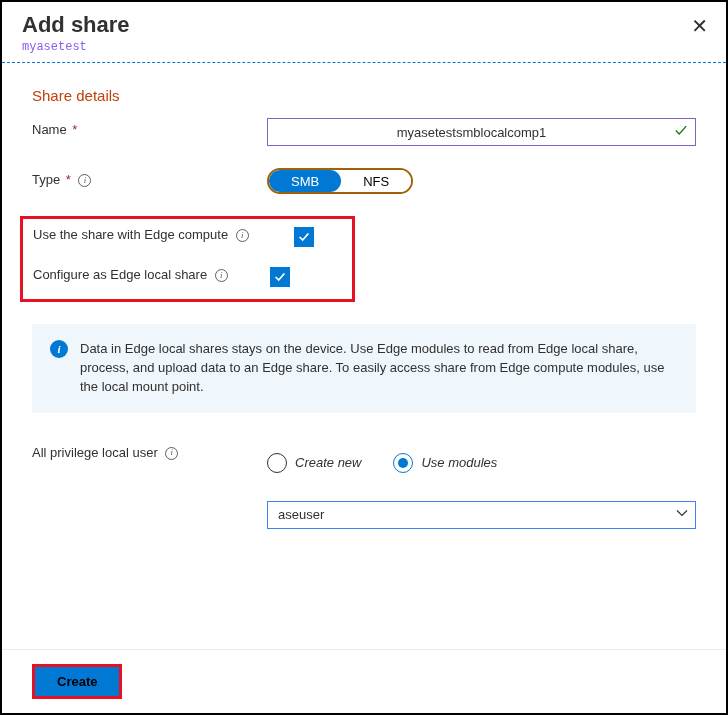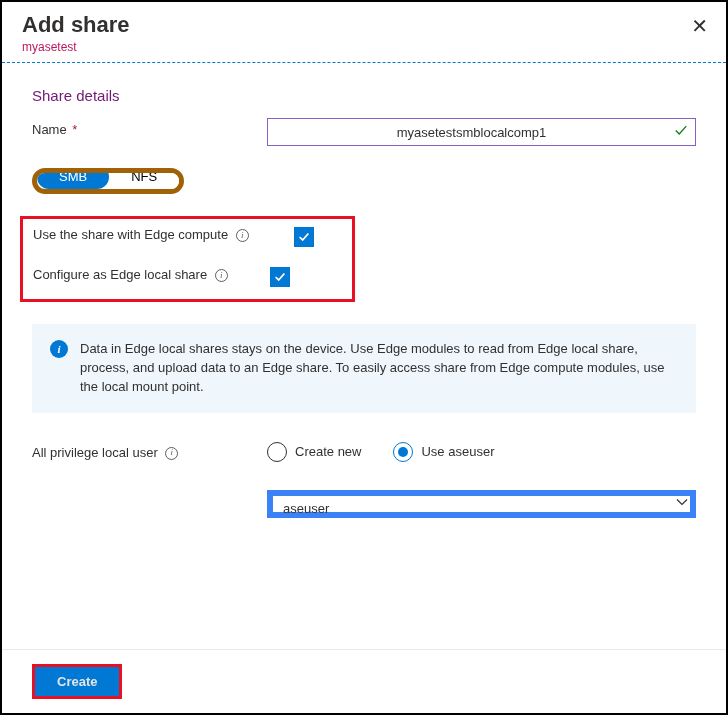--- a/index.html
+++ b/index.html
@@ -17,43 +17,44 @@
       padding: 10px 20px 8px 20px;
       position: relative;
     }
     .header h1 {
       font-size: 22px;
       font-weight: 600;
       color: #323130;
     }
     .header .sub {
       font-size: 12px;
-      color: #be185d;
+      color: #8b5cf6;
       margin-top: 2px;
+      font-family: Liberation Mono, monospace;
     }
     .close-x {
       position: absolute;
       right: 18px;
       top: 12px;
       font-size: 20px;
       cursor: pointer;
       color: #323130;
       font-weight: 300;
     }
     .dashed {
       border: none;
       border-top: 1px dashed #0078d4;
       margin: 0;
     }
     .content {
       padding: 24px 30px 10px 30px;
     }
     .section-title {
       font-size: 15px;
-      color: #701a75;
+      color: #c2410c;
       margin-bottom: 14px;
       font-weight: 400;
     }
     .row {
       display: flex;
       align-items: flex-start;
       margin-bottom: 22px;
     }
     .label-col {
       width: 235px;
@@ -92,25 +93,24 @@
     .input-wrap { position: relative; }
     .check-ok {
       position: absolute;
       right: 8px;
       top: 50%;
       transform: translateY(-50%);
       color: #107c10;
     }
     .toggle-pill {
       display: inline-flex;
-      border: 5px solid #a16207;
+      border: 2px solid #a16207;
       border-radius: 14px;
       height: 26px;
       overflow: hidden;
-      align-items: flex-end;
     }
     .pill-opt {
       padding: 0 22px;
       line-height: 24px;
       font-size: 13px;
       cursor: pointer;
       background: #fff;
       color: #000000;
     }
     .pill-opt.active {
@@ -165,21 +165,21 @@
       font-size: 11px;
       font-weight: 700;
       font-style: italic;
       font-family: serif;
     }
     .info-text {
       font-size: 13px;
       line-height: 1.45;
       color: #323130;
     }
-    .radio-group { display: flex; gap: 32px; align-items: center; margin-top:1px;}
+    .radio-group { display: flex; gap: 32px; align-items: center; margin-top:12px;font-style:italic;}
     .radio-opt { display: inline-flex; align-items: center; gap: 8px; cursor: pointer; }
     .radio-outer {
       width: 20px; height: 20px;
       border: 1px solid #323130;
       border-radius: 50%;
       display: inline-flex;
       align-items: center;
       justify-content: center;
     }
     .radio-opt.selected .radio-outer { border: 1px solid #0078d4; }
@@ -190,21 +190,21 @@
       display: none;
     }
     .radio-opt.selected .radio-inner { display: block; }
     .dropdown {
       margin-top: 28px;
       position: relative;
     }
     .dropdown-field {
       width: 100%;
       height: 28px;
-      border: 6px solid #3b82f6;
+      border: 1px solid #3b82f6;
       padding: 0 30px 16px 10px;
       font-size: 13px;
       line-height: 26px;
       cursor: pointer;
       background: #fff;
     }
     .chevron {
       position: absolute;
       right: 8px;
       top: 50%;
@@ -217,21 +217,21 @@
       padding: 14px 30px;
       background: #fff;
     }
     .create-wrap {
       display: inline-block;
       border: 3px solid #e81123;
       padding: 0;
     }
     .create-btn {
       background: #0078d4;
-      color: #e5e5e5;
+      color: #000000;
       border: none;
       padding: 7px 22px;
       font-size: 13px;
       font-weight: 600;
       cursor: pointer;
       display: block;
     }
   </style>
 </head>
 <body>
@@ -255,20 +255,24 @@
       <input class="text-input" value="myasetestsmblocalcomp1" style="">
       <span class="check-ok">
         <svg width="14" height="14" viewBox="0 0 16 16">
             <path d="M2 8 L6 12 L14 3" stroke="#107c10" stroke-width="1.5" fill="none"></path>
           </svg>
       </span>
     </div>
   </div>
 
   <div class="row">
+    <div class="label-col">
+      <span>Type</span><span class="req"> *</span>
+      <span class="info-icon">i</span>
+    </div>
     <div class="field-col">
       <div class="toggle-pill">
         <div class="pill-opt active">SMB</div>
         <div class="pill-opt">NFS</div>
       </div>
     </div>
   </div>
 
   <div class="highlight-box">
     <div class="hb-row">
@@ -309,21 +313,21 @@
     <div class="field-col">
       <div class="radio-group">
         <div class="radio-opt">
           <span class="radio-outer"></span>
           <span>Create new</span>
         </div>
         <div class="radio-opt selected">
           <span class="radio-outer">
               <span class="radio-inner"></span>
             </span>
-          <span>Use aseuser</span>
+          <span>Use modules</span>
         </div>
       </div>
       <div class="dropdown">
         <div class="dropdown-field">aseuser</div>
         <span class="chevron">
           <svg width="12" height="12" viewBox="0 0 12 12">
               <path d="M1 3 L6 8 L11 3" stroke="#323130" stroke-width="1.2" fill="none"></path>
             </svg>
         </span>
       </div>

